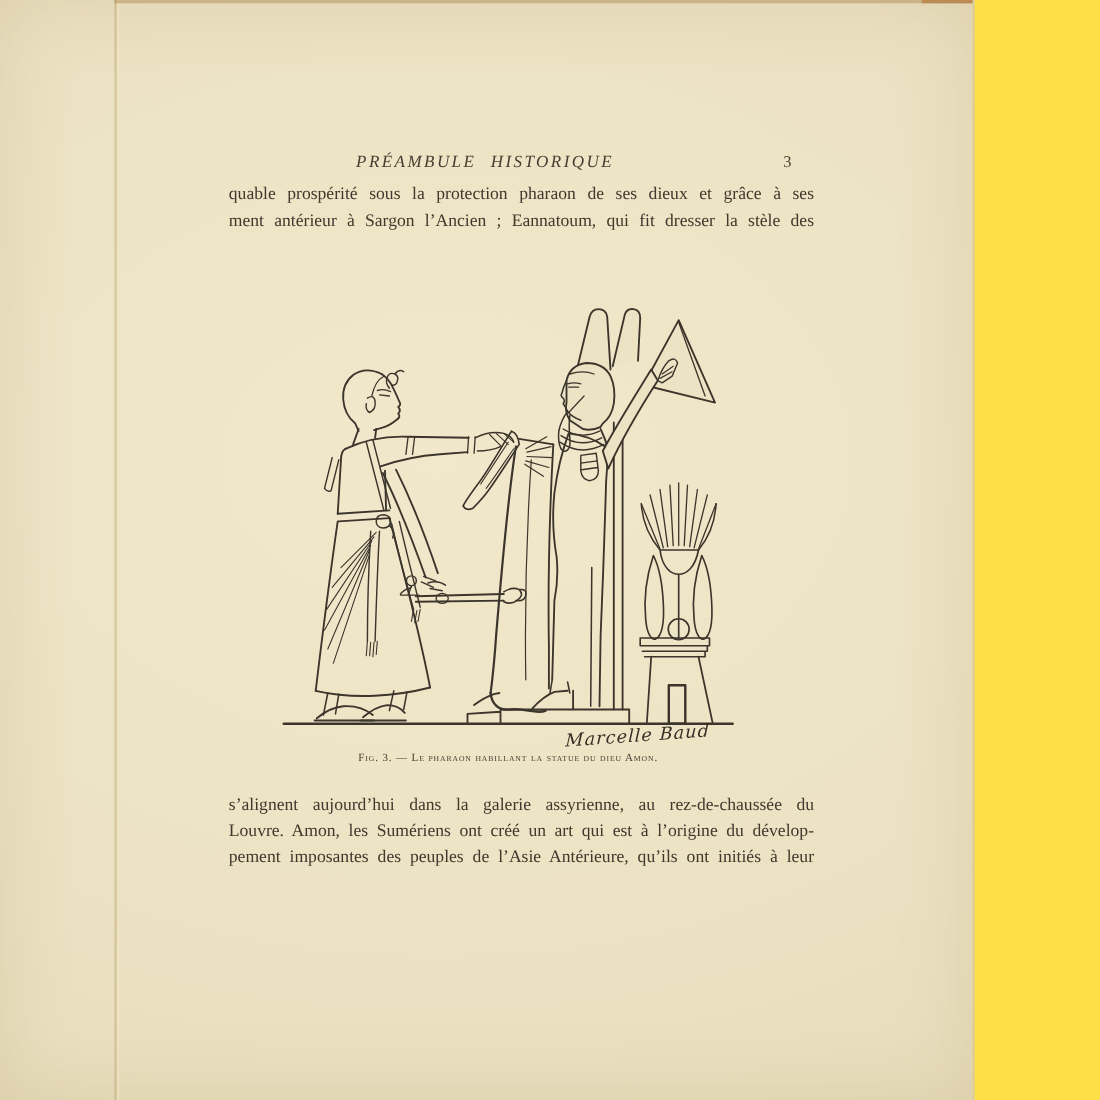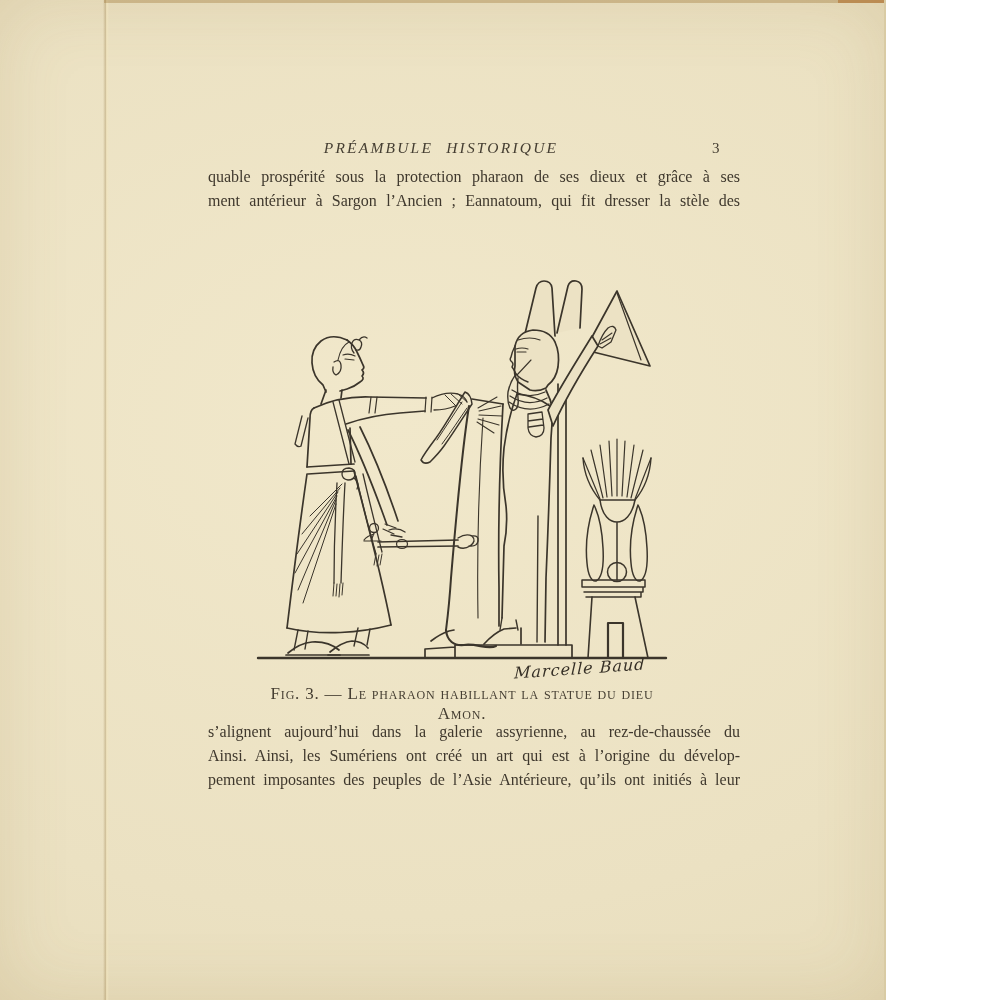--- a/index.html
+++ b/index.html
@@ -1,18 +1,18 @@
 <!DOCTYPE html>
 <html><head>
 <meta charset="utf-8">
 <style>
   html,body{margin:0;padding:0;}
   body{width:1000px;height:1000px;overflow:hidden;background:#060606;
        font-family:"Liberation Serif", serif;}
-  .photo{position:relative;width:1000px;height:1000px;background:#ffffff;}
+  .photo{position:relative;width:1000px;height:1000px;background:#fde047;}
   .paper{position:absolute;left:0;top:0;width:884px;height:1000px;
          background:radial-gradient(1300px 900px at 45% 42%, #f1e8cb 0%, #ebe1c2 55%, #e4d8b4 100%);
          box-shadow:inset 0 0 70px rgba(150,120,60,.16);
          border-right:2px solid #d9cba4;}
   .crease{position:absolute;top:0;left:103px;width:6px;height:1000px;
           background:linear-gradient(to right, rgba(140,110,55,0) 0%, rgba(140,110,55,.30) 40%, rgba(240,228,190,.85) 62%, rgba(140,110,55,0) 100%);}
   .top-edge{position:absolute;top:0;left:104px;width:780px;height:3px;background:rgba(160,120,58,.38);}
   .top-edge-corner{position:absolute;top:0;left:838px;width:46px;height:3px;background:#b9854a;opacity:.85;}
 
   .running-head{position:absolute;left:208px;top:139px;width:466px;text-align:center;
@@ -24,21 +24,21 @@
   .body-block .line{white-space:nowrap;text-align:justify;text-align-last:justify;}
   #para-top{top:165px;}
   #para-bottom{top:720px;}
 
   .figure-svg{position:absolute;left:250px;top:278px;width:424px;height:404px;}
 
   .signature{position:absolute;left:514px;top:659px;font-family:"DejaVu Serif",serif;
         font-style:italic;font-size:16px;letter-spacing:1px;color:#352f26;
         transform:rotate(-4deg) skewX(-6deg);}
   .caption{position:absolute;left:250px;top:684px;width:424px;text-align:center;
-        font-variant:small-caps;font-size:17px;letter-spacing:0.8px;color:#453e32;}
+        font-variant:small-caps;font-size:10px;letter-spacing:0.8px;color:#453e32;}
 </style>
 </head>
 <body>
 
 <div class="photo">
   <div class="paper"></div>
   <div class="crease"></div>
   <div class="top-edge"></div>
   <div class="top-edge-corner"></div>
 
@@ -164,16 +164,16 @@
       <path stroke-width="1.6" d="M342,319 L338,380 M385,319 L398,380"></path>
       <rect x="358" y="345" width="15" height="35" stroke-width="2.2"></rect>
     </g>
   </svg>
 
   <div class="signature">Marcelle Baud</div>
   <div class="caption">Fig. 3. — Le pharaon habillant la statue du dieu Amon.</div>
 
   <div class="body-block" id="para-bottom">
     <div class="line">s’alignent aujourd’hui dans la galerie assyrienne, au rez-de-chaussée du</div>
-    <div class="line">Ainsi. Ainsi, les Sumériens ont créé un art qui est à l’origine du dévelop-</div>
+    <div class="line">Louvre. Amon, les Sumériens ont créé un art qui est à l’origine du dévelop-</div>
     <div class="line">pement imposantes des peuples de l’Asie Antérieure, qu’ils ont initiés à leur</div>
   </div>
 </div>
 
 </body></html>

